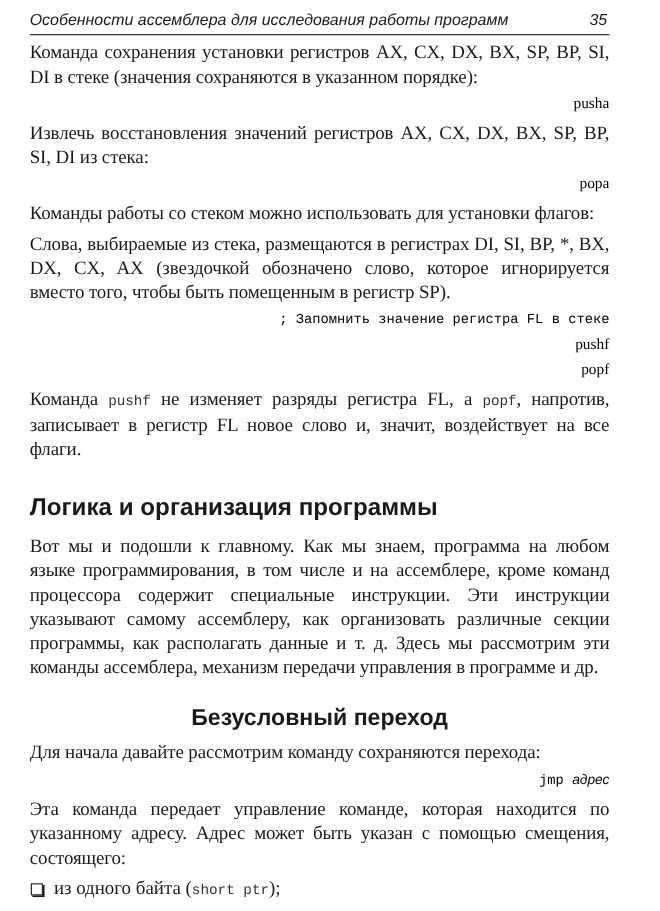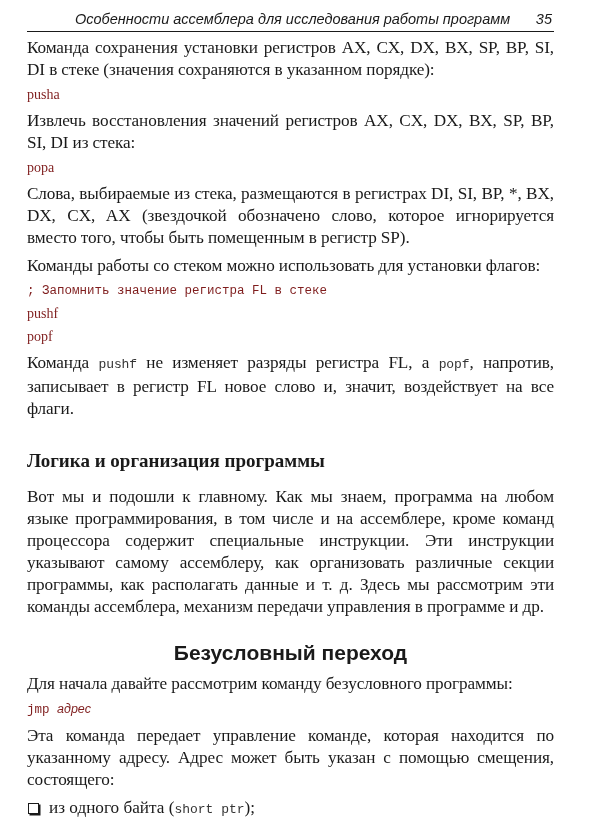--- a/index.html
+++ b/index.html
@@ -3,36 +3,36 @@
 <meta charset="utf-8">
 <style>
   html, body { margin: 0; padding: 0; background: #ffffff; }
   body { width: 600px; height: 828px; position: relative; overflow: hidden; color: #1a1a1a; }
   .page { position: absolute; left: 27px; top: 0; width: 527px; }
   .running-head {
     position: absolute; left: 0; top: 10px; width: 527px; height: 21px;
     border-bottom: 1.5px solid #1a1a1a;
     font-family: "Liberation Sans", sans-serif; font-style: italic; font-size: 14.5px;
   }
-  .running-head .title { position: absolute; left: 0; top: 1px; margin-left: 48px; }
+  .running-head .title { position: absolute; left: 0; top: 1px; }
   .running-head .folio { position: absolute; right: 2px; top: 1px; }
   .body { position: absolute; left: 0; top: 37px; width: 527px; }
   p.txt {
     font-family: "Liberation Serif", serif; font-size: 17.2px; line-height: 22px;
     margin: 0 0 6px 0; text-align: justify; letter-spacing: -0.1px;
   }
   .code {
     font-family: "Liberation Mono", monospace; font-size: 12.5px; line-height: 16px;
-    margin: 0 0 7px 0; color: #7f1d1d; white-space: pre;
+    margin: 0 0 7px 0; color: #000000; white-space: pre; text-align: right;
   }
   .code.serif-code { font-family: "Liberation Serif", serif; font-size: 14px; }
   .code .arg { font-family: Liberation Sans, sans-serif; font-style: italic; font-size: 12.5px; }
   .inl { font-family: "Liberation Mono", monospace; font-size: 13px; color: #333; }
   h1.sec {
-    font-family: Liberation Serif, serif; font-weight: bold; font-size: 19px;
+    font-family: Liberation Sans, sans-serif; font-weight: bold; font-size: 22px;
     margin: 26px 0 10px 0; line-height: 30px;
   }
   h2.sub {
     font-family: "Liberation Sans", sans-serif; font-weight: bold; font-size: 21px;
     margin: 22px 0 8px 0; line-height: 25px; text-align: center;
   }
   ul.bul { list-style: none; margin: 0 0 4px 0; padding: 0; }
   ul.bul li {
     font-family: "Liberation Serif", serif; font-size: 17.2px; line-height: 22px;
     margin: 0 0 6px 0; position: relative; padding-left: 22px;
@@ -51,34 +51,34 @@
     <span class="folio">35</span>
   </div>
 
   <div class="body">
     <p class="txt">Команда сохранения установки регистров AX, CX, DX, BX, SP, BP, SI, DI в стеке (значения сохраняются в указанном порядке):</p>
     <div class="code serif-code">pusha</div>
 
     <p class="txt">Извлечь восстановления значений регистров AX, CX, DX, BX, SP, BP, SI, DI из стека:</p>
     <div class="code serif-code">popa</div>
 
+    <p class="txt">Команды работы со стеком можно использовать для установки флагов:</p>
     <p class="txt">Слова, выбираемые из стека, размещаются в регистрах DI, SI, BP, *, BX, DX, CX, AX (звездочкой обозначено слово, которое игнорируется вместо того, чтобы быть помещенным в регистр SP).</p>
-    <p class="txt">Команды работы со стеком можно использовать для установки флагов:</p>
 
     <div class="code">; Запомнить значение регистра FL в стеке</div>
     <div class="code serif-code">pushf</div>
     <div class="code serif-code">popf</div>
 
     <p class="txt"><span>Команда </span><span class="inl">pushf</span><span> не изменяет разряды регистра FL, а </span><span class="inl">popf</span><span>, напротив, записывает в регистр FL новое слово и, значит, воздействует на все флаги.</span></p>
 
     <h1 class="sec">Логика и организация программы</h1>
     <p class="txt">Вот мы и подошли к главному. Как мы знаем, программа на любом языке программирования, в том числе и на ассемблере, кроме команд процессора содержит специальные инструкции. Эти инструкции указывают самому ассемблеру, как организовать различные секции программы, как располагать данные и т. д. Здесь мы рассмотрим эти команды ассемблера, механизм передачи управления в программе и др.</p>
 
     <h2 class="sub">Безусловный переход</h2>
-    <p class="txt">Для начала давайте рассмотрим команду безусловного программы:</p>
+    <p class="txt">Для начала давайте рассмотрим команду сохраняются перехода:</p>
     <div class="code"><span>jmp </span><span class="arg">адрес</span></div>
 
     <p class="txt">Эта команда передает управление команде, которая находится по указанному адресу. Адрес может быть указан с помощью смещения, состоящего:</p>
 
     <ul class="bul">
       <li><span class="sq"></span><span>из одного байта (</span><span class="inl">short ptr</span><span>);</span></li>
 
     </ul>
 
   </div>

